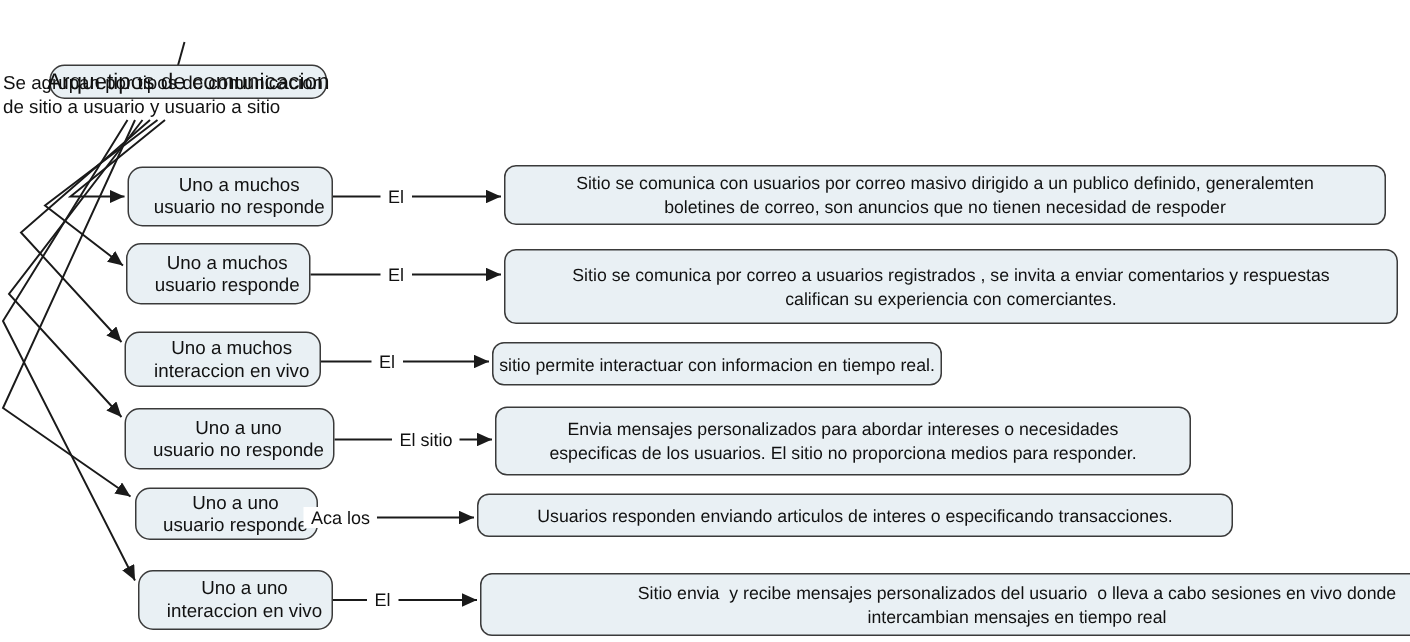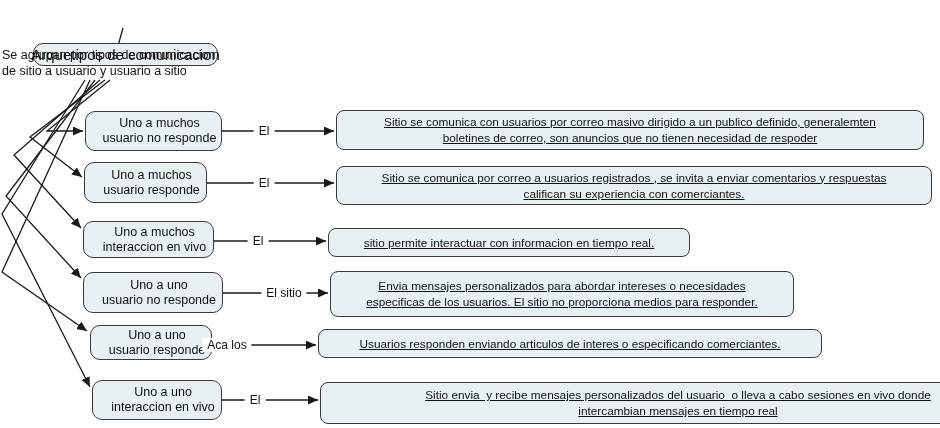--- a/index.html
+++ b/index.html
@@ -15,21 +15,21 @@
   #wires{position:absolute;left:0;top:0;width:940px;height:428px;}
   #wires line,#wires polyline{stroke:var(--line-color);stroke-width:1.3;fill:none;}
   .node{
     position:absolute; box-sizing:border-box;
     background:var(--node-fill); border:1.4px solid var(--node-border);
     display:flex; align-items:center; justify-content:center;
     text-align:center; white-space:pre; line-height:15px;
   }
   .root-node{border-radius:10px;font-size:15px;margin-top:38px;}
   .type-node{border-radius:10px;font-size:12.5px;padding-left:12px;}
-  .desc-node{border-radius:8px;font-size:11.8px;line-height:16px;text-decoration:underline;}
+  .desc-node{border-radius:8px;font-size:11.8px;line-height:16px;}
   .phrase{
     position:absolute; text-align:left; white-space:pre;
     font-size:12.5px; line-height:16px;
   }
   .link-label{
     position:absolute; transform:translate(-50%,-50%);
     background:var(--background); padding:0 5px; font-size:12px;
     white-space:nowrap;
   }
 </style>
@@ -69,38 +69,38 @@
 
   <div class="node type-node" style="left:85px;top:111px;width:137px;height:40px">Uno a muchos
 usuario no responde</div>
   <div class="link-label" style="left:264px;top:131px">El</div>
   <div class="node desc-node" style="left:336px;top:110px;width:588px;height:40px">Sitio se comunica con usuarios por correo masivo dirigido a un publico definido, generalemten
 boletines de correo, son anuncios que no tienen necesidad de respoder</div>
 
   <div class="node type-node" style="left:84px;top:162px;width:123px;height:41px">Uno a muchos
 usuario responde</div>
   <div class="link-label" style="left:264px;top:183px">El</div>
-  <div class="node desc-node" style="left:336px;top:166px;width:596px;height:39px">Sitio se comunica por correo a usuarios registrados , se invita a enviar comentarios y respuestas
+  <div class="node desc-node" style="left:336px;top:166px;width:596px;height:50px">Sitio se comunica por correo a usuarios registrados , se invita a enviar comentarios y respuestas
 califican su experiencia con comerciantes.</div>
 
   <div class="node type-node" style="left:83px;top:221px;width:131px;height:37px">Uno a muchos
 interaccion en vivo</div>
   <div class="link-label" style="left:258px;top:241px">El</div>
-  <div class="node desc-node" style="left:328px;top:228px;width:362px;height:29px">sitio permite interactuar con informacion en tiempo real.</div>
+  <div class="node desc-node" style="left:328px;top:228px;width:300px;height:29px">sitio permite interactuar con informacion en tiempo real.</div>
 
   <div class="node type-node" style="left:83px;top:272px;width:140px;height:41px">Uno a uno
 usuario no responde</div>
   <div class="link-label" style="left:284px;top:293px">El sitio</div>
   <div class="node desc-node" style="left:330px;top:271px;width:464px;height:46px">Envia mensajes personalizados para abordar intereses o necesidades
 especificas de los usuarios. El sitio no proporciona medios para responder.</div>
 
   <div class="node type-node" style="left:90px;top:325px;width:122px;height:35px">Uno a uno
 usuario responde</div>
   <div class="link-label" style="left:227px;top:345px">Aca los</div>
-  <div class="node desc-node" style="left:318px;top:329px;width:504px;height:29px">Usuarios responden enviando articulos de interes o especificando comerciantes.</div>
+  <div class="node desc-node" style="left:318px;top:329px;width:504px;height:29px">Usuarios responden enviando articulos de interes o especificando transacciones.</div>
 
   <div class="node type-node" style="left:92px;top:380px;width:130px;height:40px">Uno a uno
 interaccion en vivo</div>
   <div class="link-label" style="left:255px;top:400px">El</div>
   <div class="node desc-node" style="left:320px;top:382px;width:716px;height:42px">Sitio envia  y recibe mensajes personalizados del usuario  o lleva a cabo sesiones en vivo donde
 intercambian mensajes en tiempo real</div>
 
 </div>
 
 </body></html>

